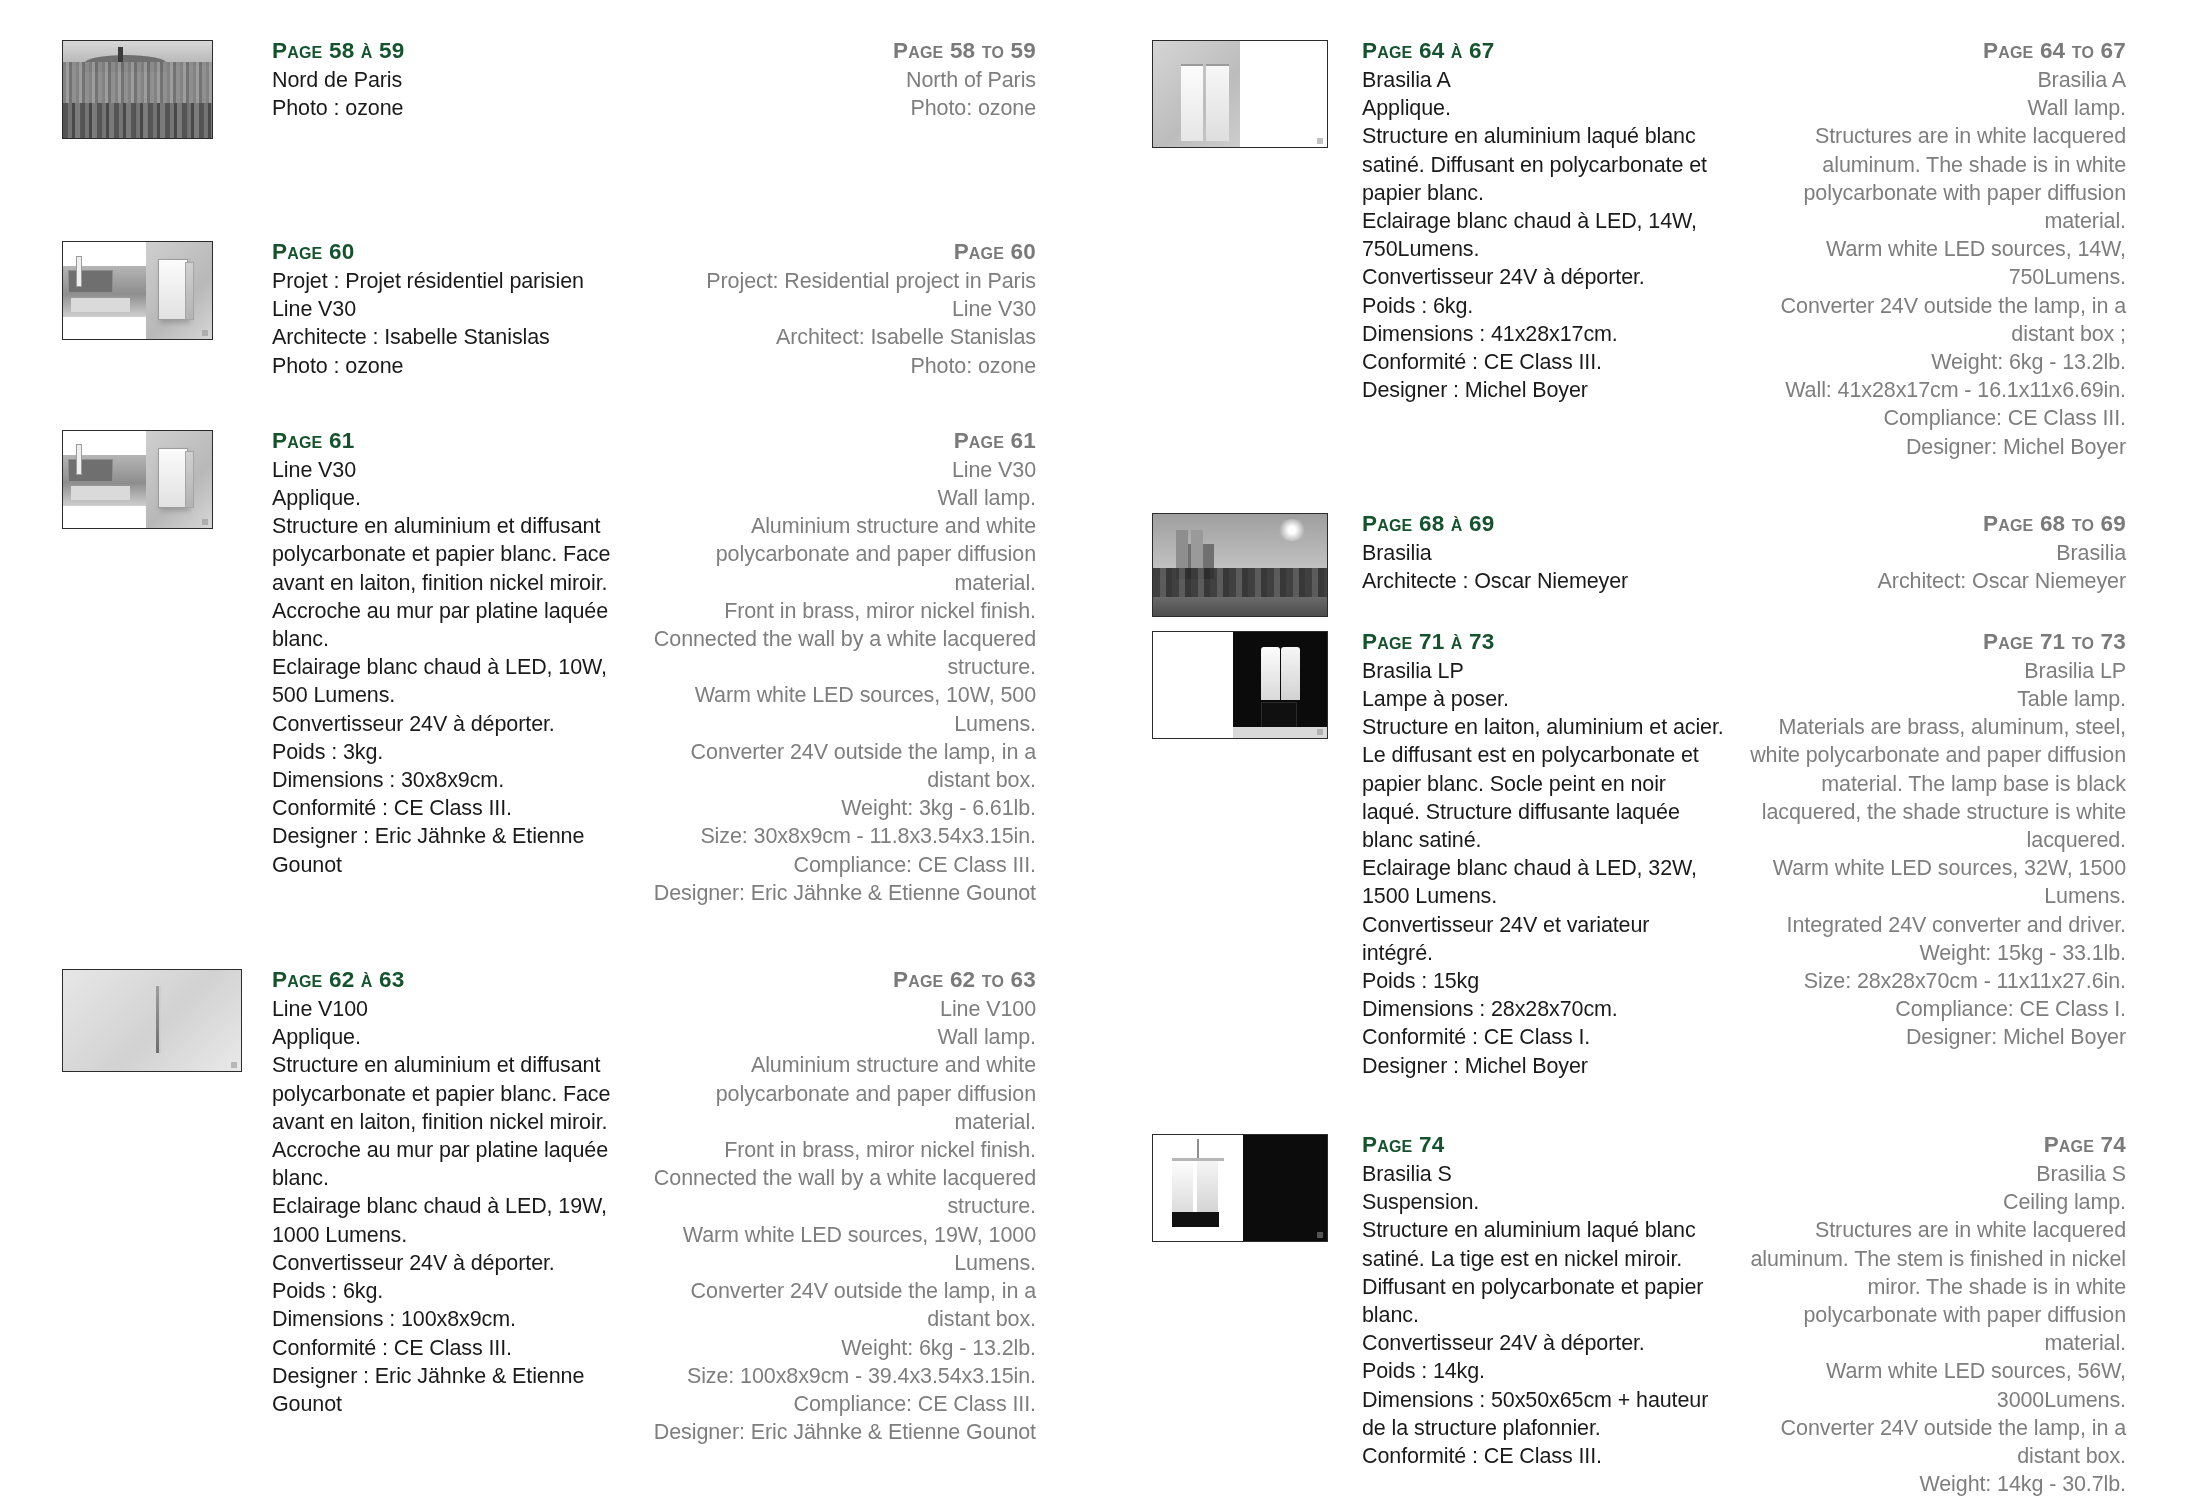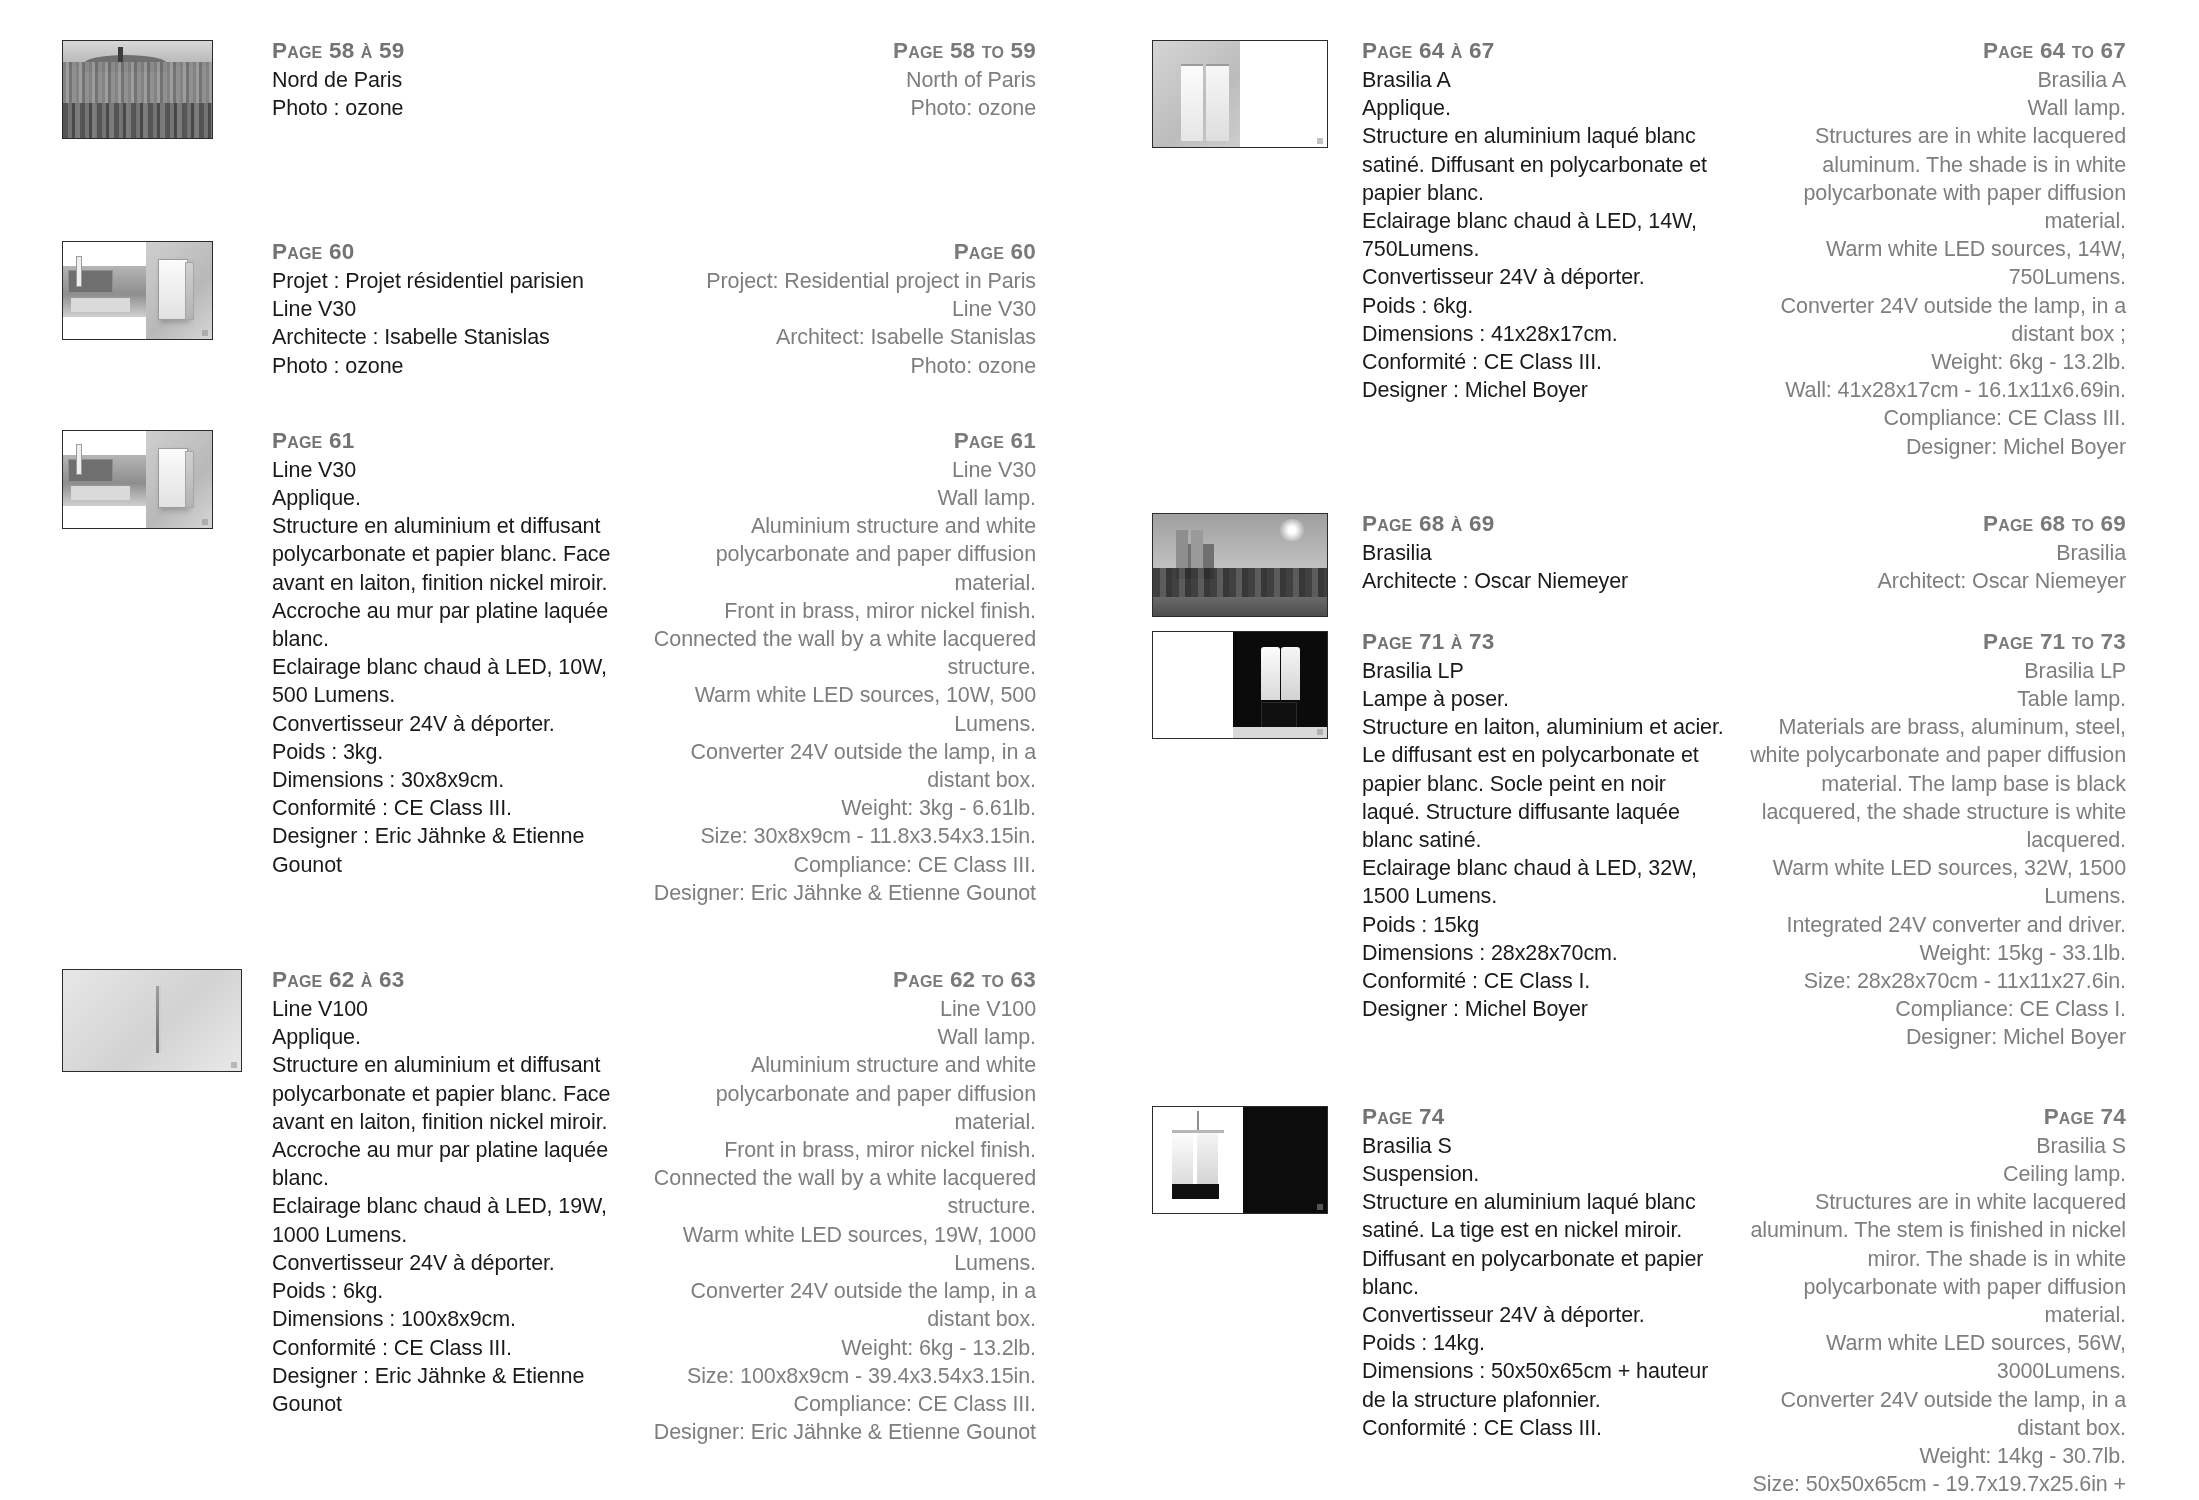--- a/index.html
+++ b/index.html
@@ -51,21 +51,21 @@
     letter-spacing:-0.1px;
     color:#1a1a1a;
   }
   .blk.en{color:#7e7e7e;}
   .hd{
     font-weight:bold;
     font-variant:small-caps;
     font-size:22.5px;
     line-height:30px;
     letter-spacing:0.2px;
-    color:#737373;
+    color:#14532d;
     white-space:pre;
   }
   .blk.en .hd{color:#7a7a7a;}
   .ln{white-space:pre-wrap;}
 
   
   .thumb{
     position:relative;
     box-sizing:border-box;
     border:1px solid #2b2b2b;
@@ -401,20 +401,21 @@
           <div class="mark"></div>
         </div>
       </div>
       <div class="textcol">
         <div class="blk fr">
           <div class="hd">Page 71 à 73</div>
           <div class="ln">Brasilia LP</div>
           <div class="ln">Lampe à poser.</div>
           <div class="ln">Structure en laiton, aluminium et acier. Le diffusant est en polycarbonate et papier blanc. Socle peint en noir laqué. Structure diffusante laquée blanc satiné.</div>
           <div class="ln">Eclairage blanc chaud à LED, 32W, 1500 Lumens.</div>
+          <div class="ln">Convertisseur 24V et variateur intégré.</div>
           <div class="ln">Poids : 15kg</div>
           <div class="ln">Dimensions : 28x28x70cm.</div>
           <div class="ln">Conformité : CE Class I.</div>
           <div class="ln">Designer : Michel Boyer</div>
         </div>
       </div>
       <div class="textcol en">
         <div class="blk en">
           <div class="hd">Page 71 to 73</div>
           <div class="ln">Brasilia LP</div>

